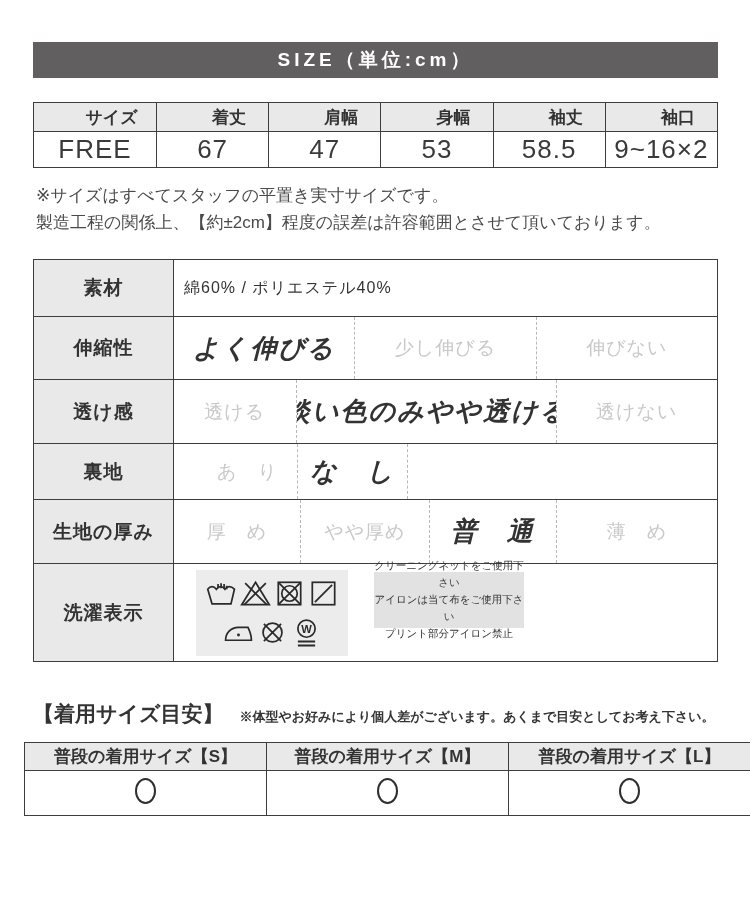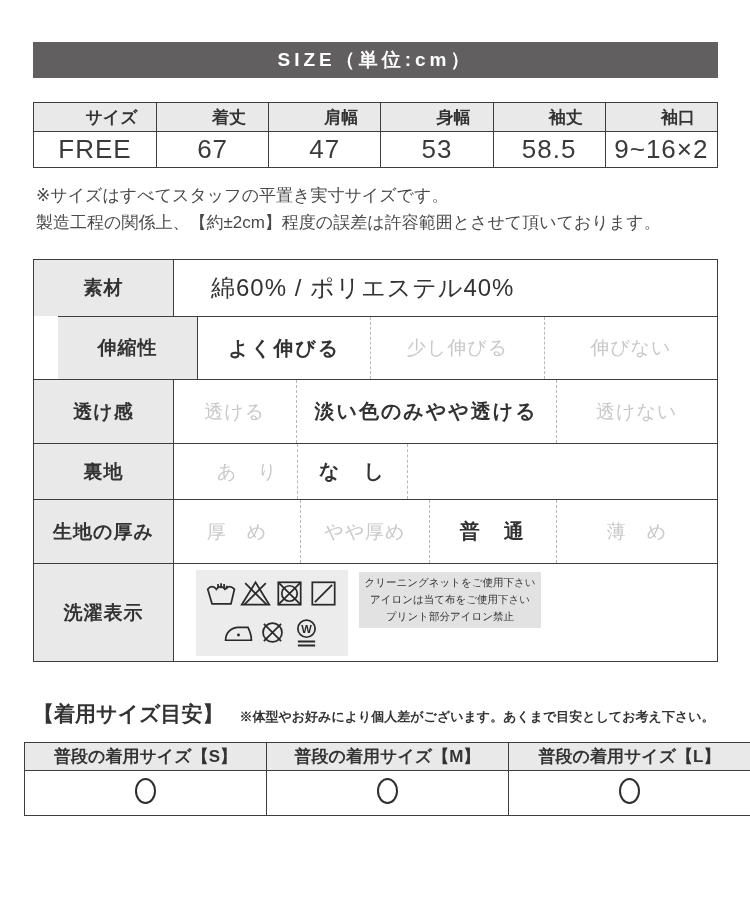--- a/index.html
+++ b/index.html
@@ -29,32 +29,32 @@
   .notes{position:absolute;left:36px;top:182px;font-size:17px;line-height:27px;color:#4a4a4a;}
 
   
   .spec-table{position:absolute;left:33px;top:259px;width:685px;border:1px solid var(--border);}
   .spec-row{display:flex;border-top:1px solid var(--border);}
   .spec-row:first-child{border-top:none;}
   .spec-label{width:140px;flex:0 0 140px;background:var(--header-cell-bg);
     border-right:1px solid var(--border);display:flex;align-items:center;justify-content:center;
     font-size:19px;font-weight:600;color:var(--text-dark);letter-spacing:1px;}
   .spec-content{flex:1;display:flex;align-items:stretch;}
-  .spec-text{display:flex;align-items:center;padding-left:37px;font-size:24px;color:var(--text-dark);letter-spacing:1px;}
+  .spec-text{display:flex;align-items:center;padding-left:10px;font-size:16px;color:var(--text-dark);letter-spacing:1px;}
   .opt{display:flex;align-items:center;justify-content:center;font-size:19px;
     color:var(--option-inactive);border-right:1px dashed var(--dashed);letter-spacing:1px;white-space:nowrap;overflow:hidden;}
   .opt:last-child{border-right:none;}
-  .opt.sel{color:var(--text-dark);font-weight:600;font-size:20px;letter-spacing:2px;}
+  .opt.sel{color:var(--text-dark);font-weight:600;font-size:26px;letter-spacing:2px;font-style:italic;}
 
   
   .care-wrap{display:flex;align-items:center;padding-left:22px;}
   .care-box{width:152px;min-height:86px;background:var(--care-box-bg);display:flex;flex-wrap:wrap;
     align-items:center;justify-content:center;gap:2px 3px;padding:5px 6px;}
   .care-box svg{display:block;}
-  .care-note{width:182px;height:56px;background:var(--care-note-bg);margin-left:11px;position:relative;top:-13px;
+  .care-note{width:150px;height:56px;background:var(--care-note-bg);margin-left:26px;position:relative;top:-13px;
     display:flex;flex-direction:column;justify-content:center;text-align:center;}
   .care-note div{font-size:10.5px;line-height:17px;color:var(--text-dark);}
 
   
   .fit-header{position:absolute;left:33px;top:700px;display:flex;align-items:baseline;white-space:nowrap;font-family:Liberation Mono, monospace;}
   .fit-title{font-size:21px;font-weight:bold;color:var(--text-dark);}
   .fit-note{font-size:13px;font-weight:bold;color:var(--text-dark);margin-left:16px;}
   .fit-table{position:absolute;left:24px;top:742px;width:727px;table-layout:fixed;}
   .fit-table th,.fit-table td{border:1px solid var(--border);text-align:center;vertical-align:middle;}
   .fit-table th{height:28px;background:var(--header-cell-bg);font-size:17px;font-weight:600;color:var(--text-dark);}
@@ -104,21 +104,21 @@
     <div>製造工程の関係上、【約±2cm】程度の誤差は許容範囲とさせて頂いております。</div>
   </div>
 
   <div class="spec-table" id="specTable">
       <div class="spec-row" style="height: 56px;">
         <div class="spec-label">素材</div>
         <div class="spec-content">
           <div class="spec-text">綿60% / ポリエステル40%</div>
         </div>
       </div>
-      <div class="spec-row" style="height: 63px; margin-left: 24px;">
+      <div class="spec-row" style="height: 63px;">
         <div class="spec-label">伸縮性</div>
         <div class="spec-content">
           <div class="opt sel" style="flex: 1 1 0px;">よく伸びる</div>
           <div class="opt" style="flex: 1 1 0px;">少し伸びる</div>
           <div class="opt" style="flex: 1 1 0px;">伸びない</div>
         </div>
       </div>
       <div class="spec-row" style="height: 64px;">
         <div class="spec-label">透け感</div>
         <div class="spec-content">

